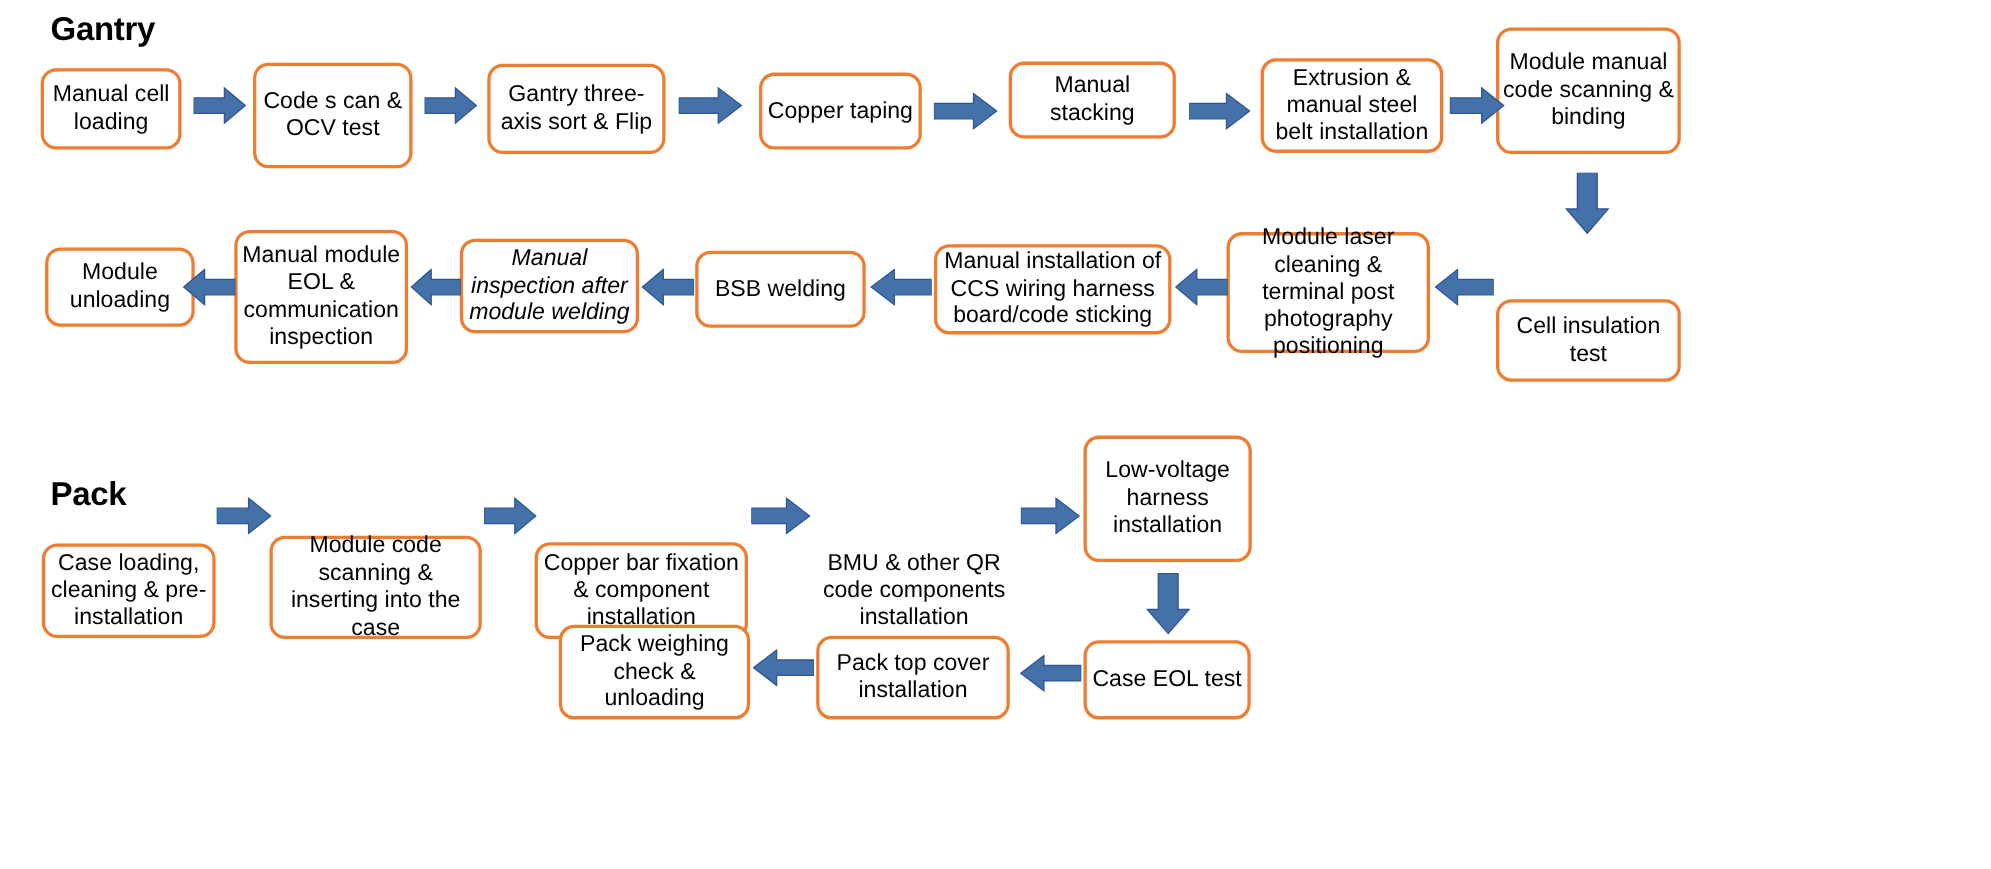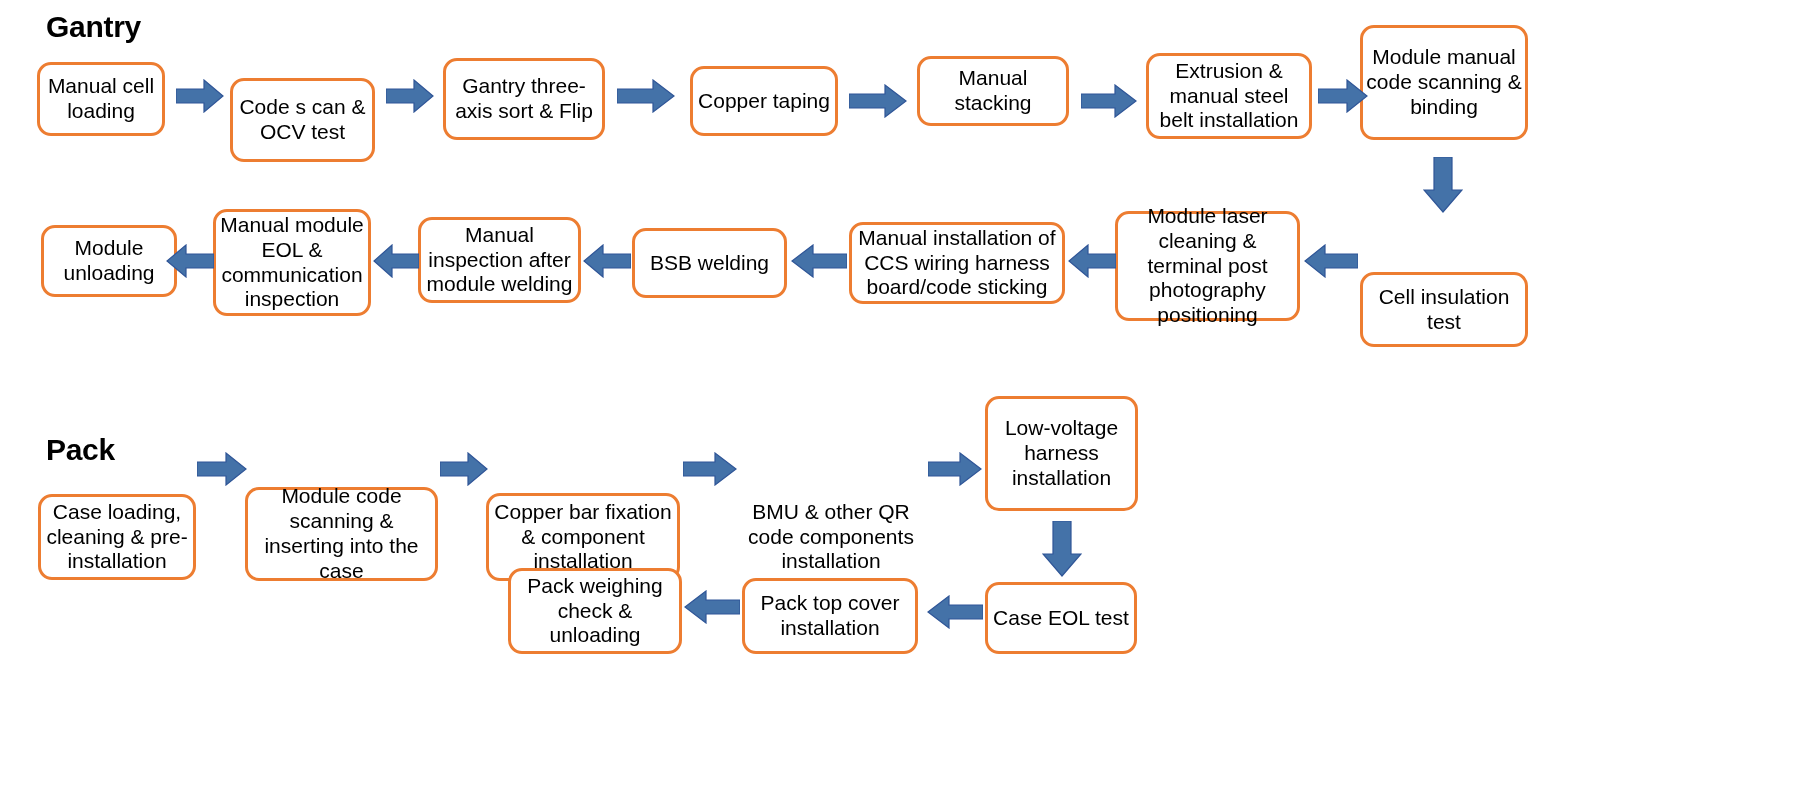--- a/index.html
+++ b/index.html
@@ -63,21 +63,21 @@
 </head>
 <body>
 
 <div id="canvas">
 
   <div class="section-title" style="left:46px; top:10px;">Gantry</div>
 
   <div class="node" style="left:37px; top:62px; width:128px; height:74px;">
     <span>Manual cell loading</span>
   </div>
-  <div class="node" style="left:230px; top:57px; width:145px; height:84px;margin-top:21px;">
+  <div class="node" style="left:230px; top:57px; width:145px; height:96px;">
     <span>Code  s can &amp; OCV test</span>
   </div>
   <div class="node" style="left:443px; top:58px; width:162px; height:82px;">
     <span>Gantry three-axis sort &amp; Flip</span>
   </div>
   <div class="node" style="left:690px; top:66px; width:148px; height:70px;">
     <span>Copper taping</span>
   </div>
   <div class="node" style="left:917px; top:56px; width:152px; height:70px;">
     <span>Manual stacking</span>
@@ -131,24 +131,24 @@
   </div>
   <div class="node" style="left:1115px; top:211px; width:185px; height:110px;">
     <span>Module laser cleaning &amp; terminal post photography positioning</span>
   </div>
   <div class="node" style="left:849px; top:222px; width:216px; height:82px;">
     <span>Manual installation of CCS wiring harness board/code sticking</span>
   </div>
   <div class="node" style="left:632px; top:228px; width:155px; height:70px;">
     <span>BSB welding</span>
   </div>
-  <div class="node" style="left:418px; top:217px; width:163px; height:86px;">
+  <div class="node" style="left:418px; top:217px; width:163px; height:86px;font-style:italic;">
     <span>Manual inspection after module welding</span>
   </div>
-  <div class="node" style="left:213px; top:209px; width:158px; height:107px;">
+  <div class="node" style="left:213px; top:209px; width:158px; height:122px;">
     <span>Manual module EOL &amp; communication inspection</span>
   </div>
   <div class="node" style="left:41px; top:225px; width:136px; height:72px;">
     <span>Module unloading</span>
   </div>
 
   <div class="arrow" style="left:1304px; top:244px; width:54px; height:34px;">
     <svg viewBox="0 0 54 34" preserveAspectRatio="none">
         <polygon points="54,10 21,10 21,1 1,17 21,33 21,24 54,24" fill="#4472A8" stroke="#2F5597" stroke-width="1.2"></polygon>
       </svg>

